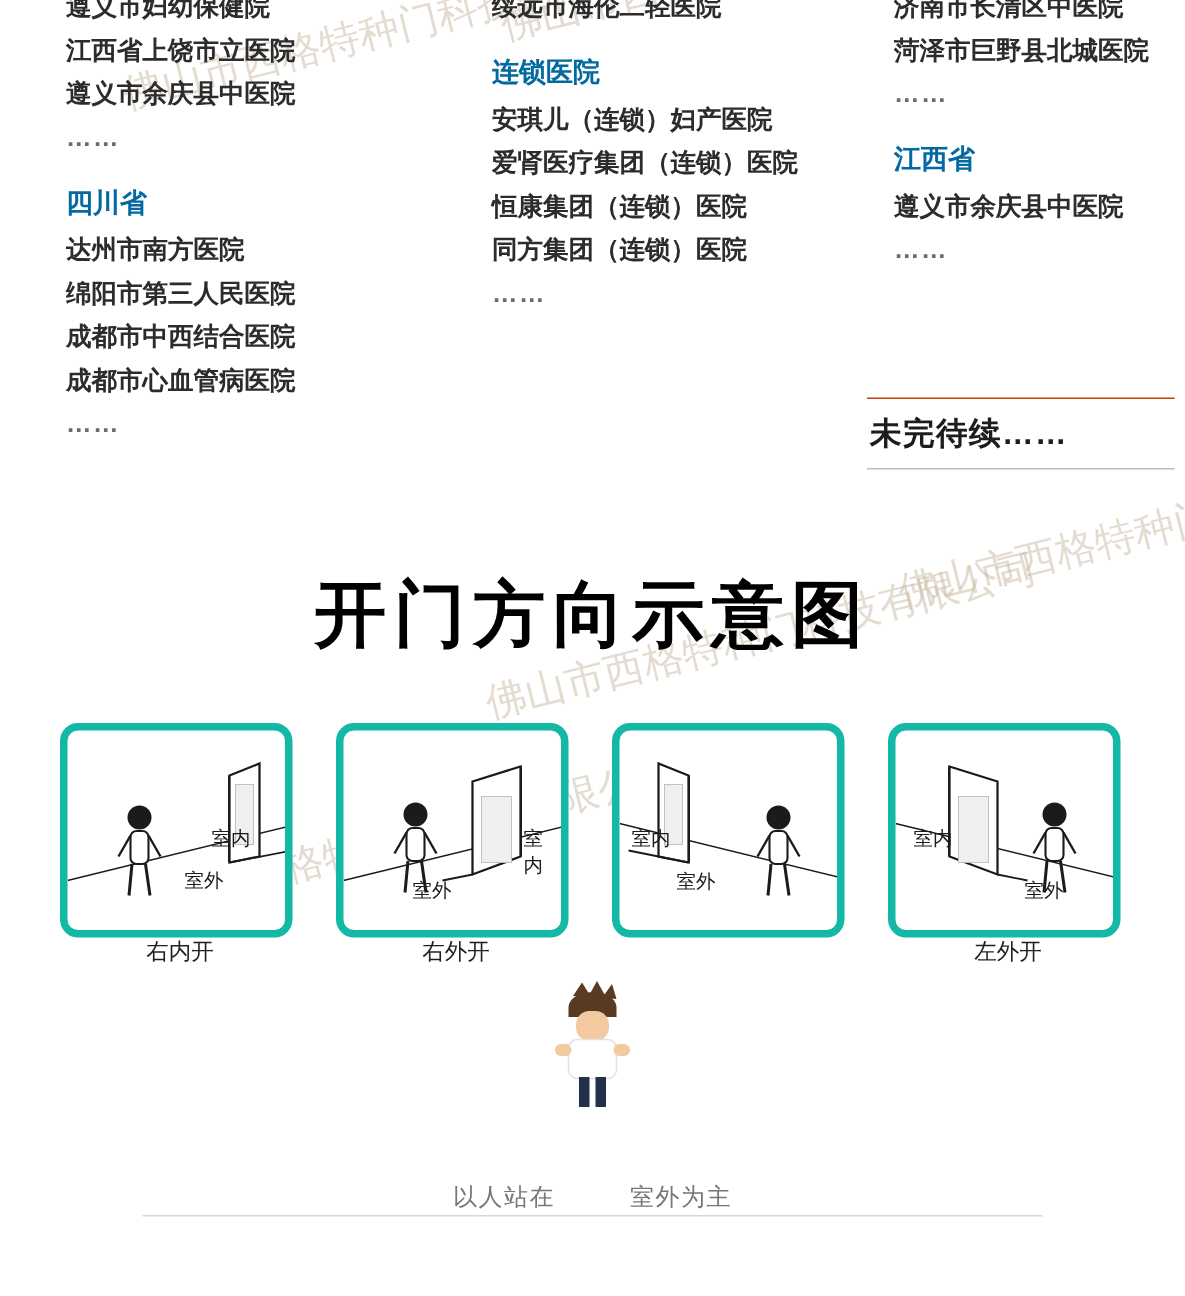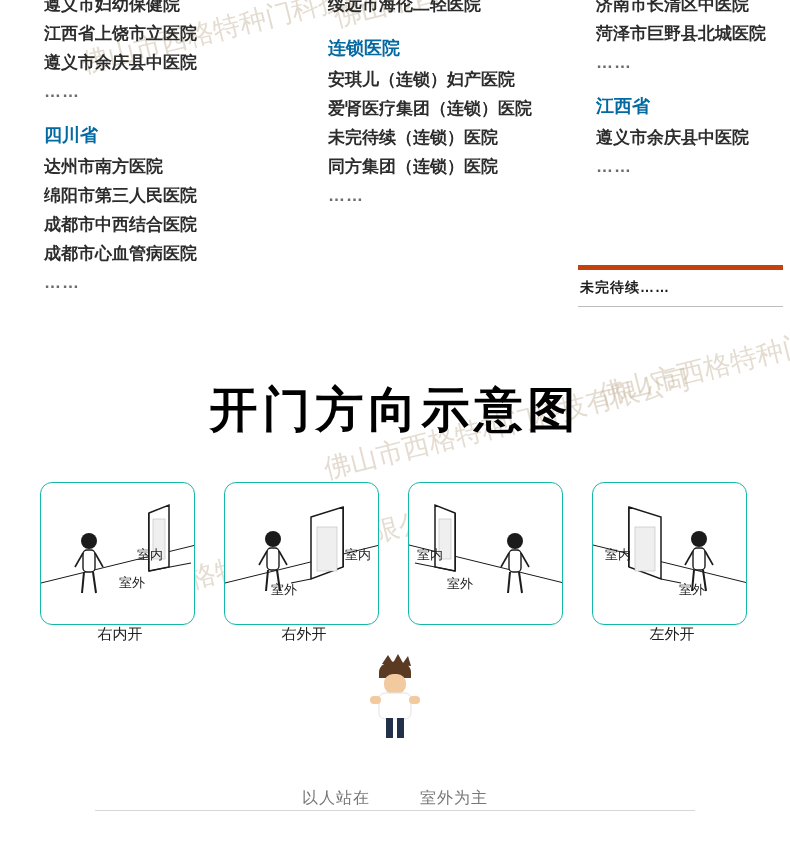--- a/index.html
+++ b/index.html
@@ -57,24 +57,24 @@
     font-size: 17px;
     line-height: 29px;
     letter-spacing: 1px;
   }
 
   .tobecont {
     position: absolute;
     left: 578px;
     top: 265px;
     width: 205px;
-    border-top: 5px solid #c2410c;
+    border-top: 1px solid #c2410c;
     border-bottom: 1px solid #bdbdbd;
     padding: 9px 0 9px 2px;
-    font-size: 14px;
+    font-size: 21px;
     color: #1d1d1d;
     font-weight: bold;
     letter-spacing: 1px;
     font-family: "Liberation Sans", sans-serif;
   }
 
   
   .big-title {
     position: absolute;
     left: 0; top: 378px;
@@ -92,21 +92,21 @@
     position: absolute;
     left: 40px; top: 482px;
     width: 712px;
     display: flex;
     justify-content: space-between;
   }
   .diagram { width: 160px; }
   .dbox {
     position: relative;
     width: 155px; height: 143px;
-    border: 1px solid #14b8a6;
+    border: 5px solid #14b8a6;
     border-radius: 12px;
     background: #fff;
     overflow: hidden;
   }
   .dcaption {
     text-align: center;
     font-size: 15px;
     color: #1f1f1f;
   }
   .dbox svg { position: absolute; left: 0; top: 0; }
@@ -170,21 +170,21 @@
     </div>
 
     <div class="col col2">
       <div>
         <div class="item">绥远市海伦二轻医院</div>
       </div>
       <div>
         <div class="prov">连锁医院</div>
         <div class="item">安琪儿（连锁）妇产医院</div>
         <div class="item">爱肾医疗集团（连锁）医院</div>
-        <div class="item">未完待续（连锁）医院</div>
+        <div class="item">恒康集团（连锁）医院</div>
         <div class="item">同方集团（连锁）医院</div>
         <div class="dots">……</div>
       </div>
     </div>
 
     <div class="col col3">
       <div>
         <div class="item">济南市长清区中医院</div>
         <div class="item">菏泽市巨野县北城医院</div>
         <div class="dots">……</div>

